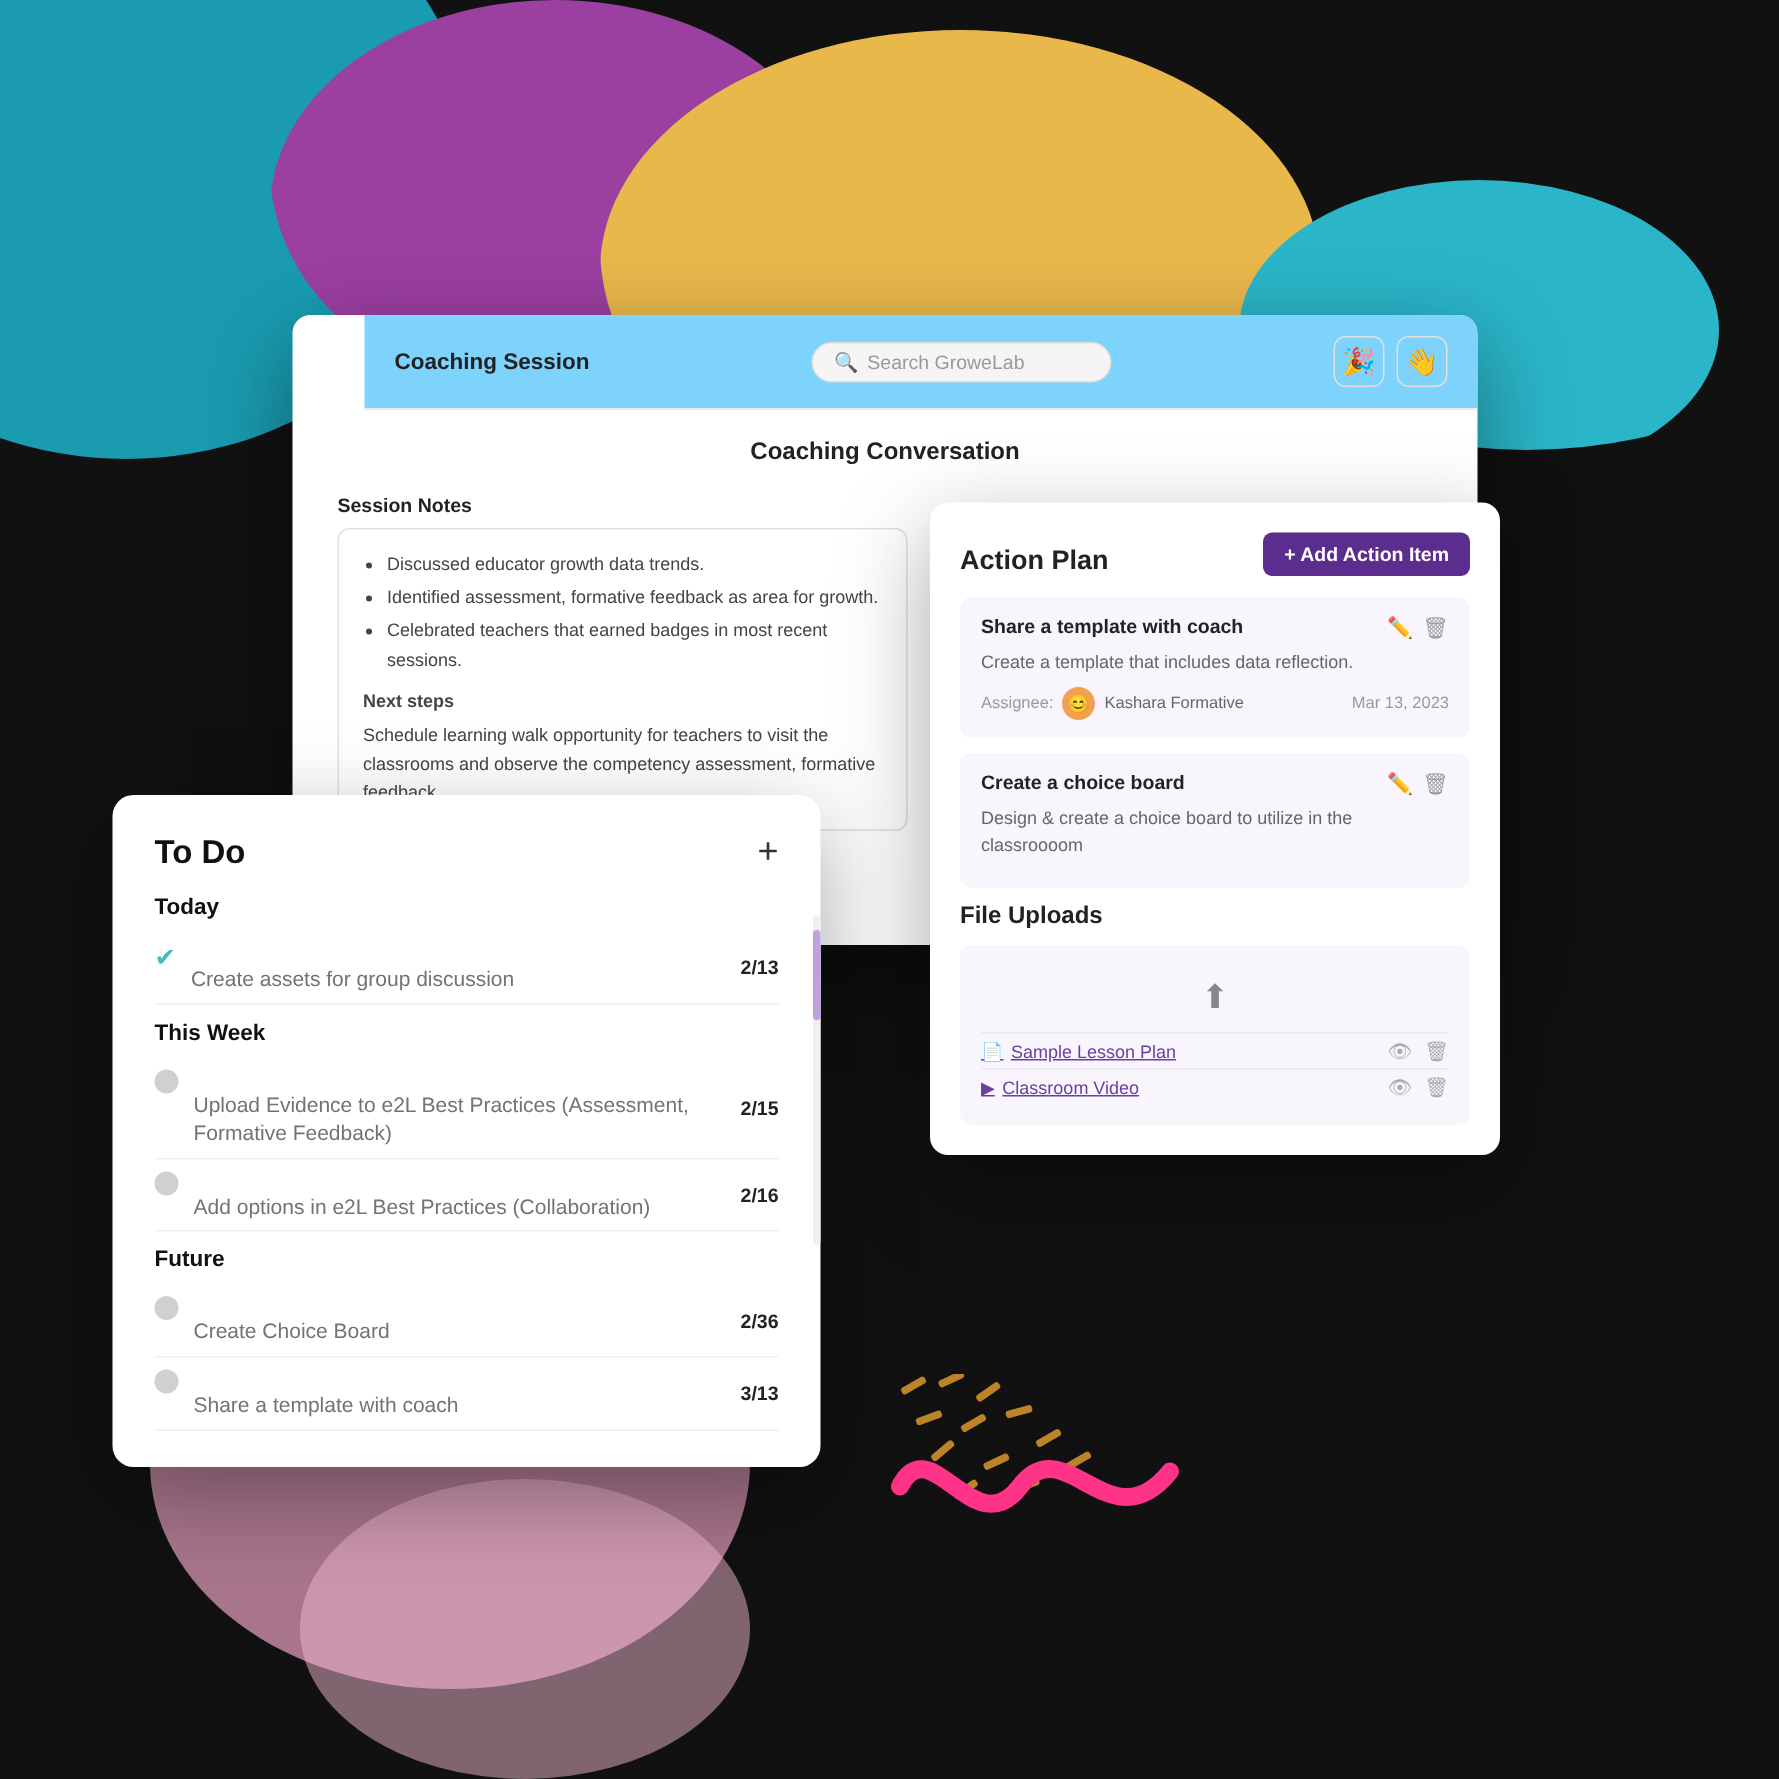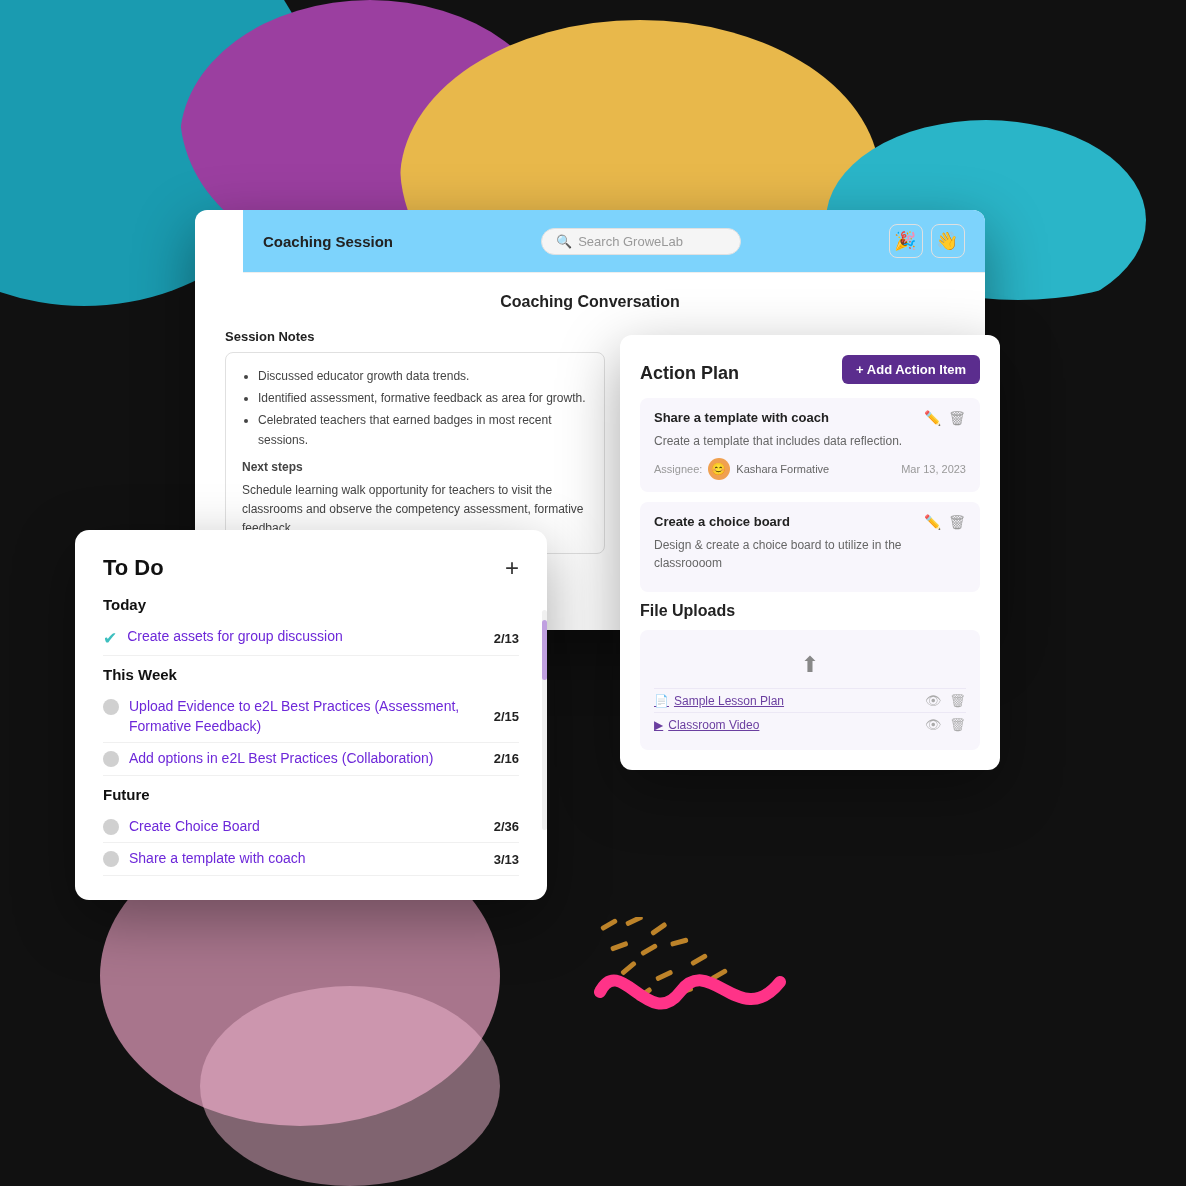--- a/index.html
+++ b/index.html
@@ -412,22 +412,23 @@
       width: 16px;
       height: 16px;
       border-radius: 50%;
       background: #d0d0d0;
       flex-shrink: 0;
       margin-top: 2px;
     }
 
     .todo-item-text {
       font-size: 14px;
-      color: #6d28d9;
+      color: #737373;
       line-height: 1.4;
+      margin-top: 16px;
     }
 
     .todo-item-date {
       font-size: 13px;
       font-weight: 600;
       color: #222;
       white-space: nowrap;
       margin-left: 12px;
     }
 

